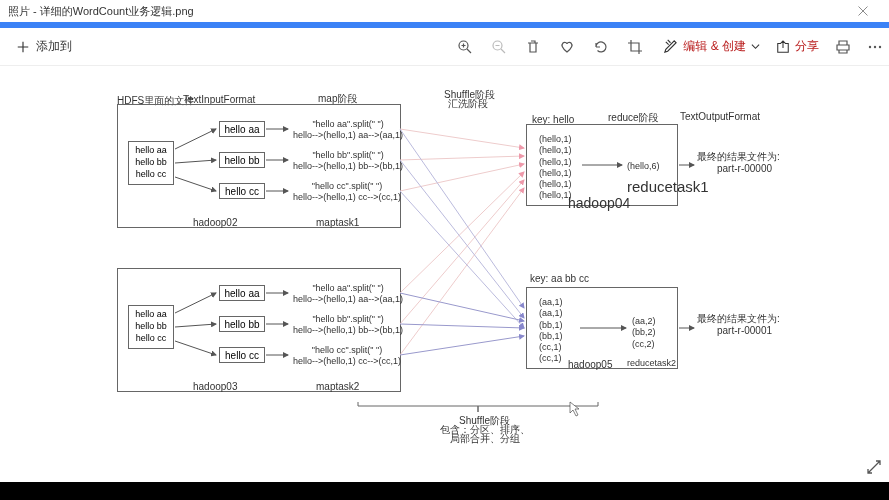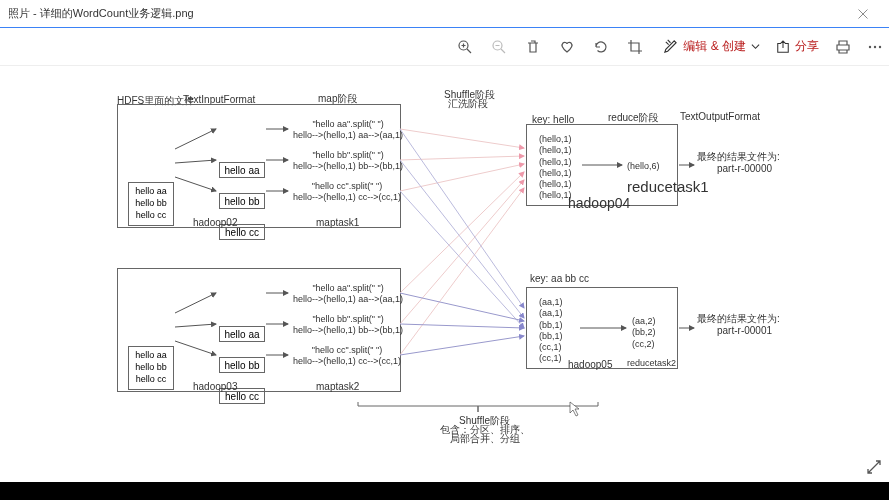--- a/index.html
+++ b/index.html
@@ -1,52 +1,58 @@
 <!DOCTYPE html>
 <html><head>
 <meta charset="utf-8">
 <style>
   * { margin: 0; padding: 0; box-sizing: border-box; }
   body { font-family: "Microsoft YaHei", "Segoe UI", sans-serif; font-size: 11px; background: #fff; width: 889px; height: 500px; overflow: hidden; }
-  .titlebar { height: 28px; display: flex; align-items: center; padding: 0 8px; border-bottom: 1px solid #3b82f6; }
+  .titlebar { height: 28px; display: flex; align-items: center; padding: 0 8px; border-bottom: 6px solid #3b82f6; }
   .titlebar .title { color: #333; font-size: 11px; }
   .titlebar .spacer { flex: 1; }
   .titlebar .close { width: 36px; height: 28px; display: flex; align-items: center; justify-content: center; color: #666; cursor: pointer; }
   .toolbar { height: 38px; display: flex; align-items: center; padding: 0 6px; border-bottom: 1px solid #eee; }
   .btn-primary { background: #0078d4; color: #fff; height: 38px; display: flex; align-items: center; padding: 0 10px; font-size: 12px; gap: 6px; }
   .btn-primary .ic { width: 14px; height: 14px; }
   .btn-toolbar { display: flex; align-items: center; gap: 6px; padding: 0 10px; height: 38px; color: #333; font-size: 12px; }
   .toolbar .spacer { flex: 1; }
   .tool-icons { display: flex; gap: 18px; align-items: center; }
   .tool-icons .ic, .right-icons .ic { width: 16px; height: 16px; color: #555; }
   .right-icons { display: flex; align-items: center; gap: 16px; margin-left: 20px; }
   .right-icons .txtbtn { display: flex; align-items: center; gap: 5px; color: #b91c1c; font-size: 12px; }
   .canvas { position: relative; height: 434px; background: #fff; }
   .lbl { position: absolute; font-size: 10px; color: #333; white-space: nowrap; }
   .box { position: absolute; border: 1px solid #666; }
-  .smallbox { position: absolute; border: 1px solid #666; font-size: 10px; display: flex; align-items: center; justify-content: center; text-align: center; margin-top: 41px; }
+  .smallbox { position: absolute; border: 1px solid #666; font-size: 10px; display: flex; align-items: center; justify-content: center; text-align: center; }
   .txtblock { position: absolute; font-size: 9px; color: #333; line-height: 1.25; }
   .bottombar { position: absolute; bottom: 0; left: 0; right: 0; height: 18px; background: #000; }
   .resize { position: absolute; right: 7px; bottom: 23px; color: #555; }
   svg.arrows { position: absolute; left: 0; top: 0; }
 </style>
 </head>
 <body>
 
 <div class="titlebar">
   <span class="title">照片 - 详细的WordCount业务逻辑.png</span>
   <span class="spacer"></span>
   <div class="close">
     <svg class="ic" viewBox="0 0 16 16" width="12" height="12">
         <path stroke="#666" stroke-width="1" d="M2 2 L14 14 M14 2 L2 14"></path>
       </svg>
   </div>
 </div>
 
 <div class="toolbar">
+  <div class="btn-toolbar">
+    <svg width="14" height="14" viewBox="0 0 16 16">
+        <path stroke="#333" stroke-width="1.3" d="M8 2 V14 M2 8 H14"></path>
+      </svg>
+    <span>添加到</span>
+  </div>
   <span class="spacer"></span>
   <div class="tool-icons">
     <svg class="ic" viewBox="0 0 16 16">
         <circle cx="6.5" cy="6.5" r="4.5" fill="none" stroke="#555" stroke-width="1.2"></circle>
         <path stroke="#555" stroke-width="1.2" d="M10 10 L14 14 M4.5 6.5 H8.5 M6.5 4.5 V8.5"></path>
       </svg>
     <svg class="ic" viewBox="0 0 16 16" style="opacity:.4">
         <circle cx="6.5" cy="6.5" r="4.5" fill="none" stroke="#555" stroke-width="1.2"></circle>
         <path stroke="#555" stroke-width="1.2" d="M10 10 L14 14 M4.5 6.5 H8.5"></path>
       </svg>

